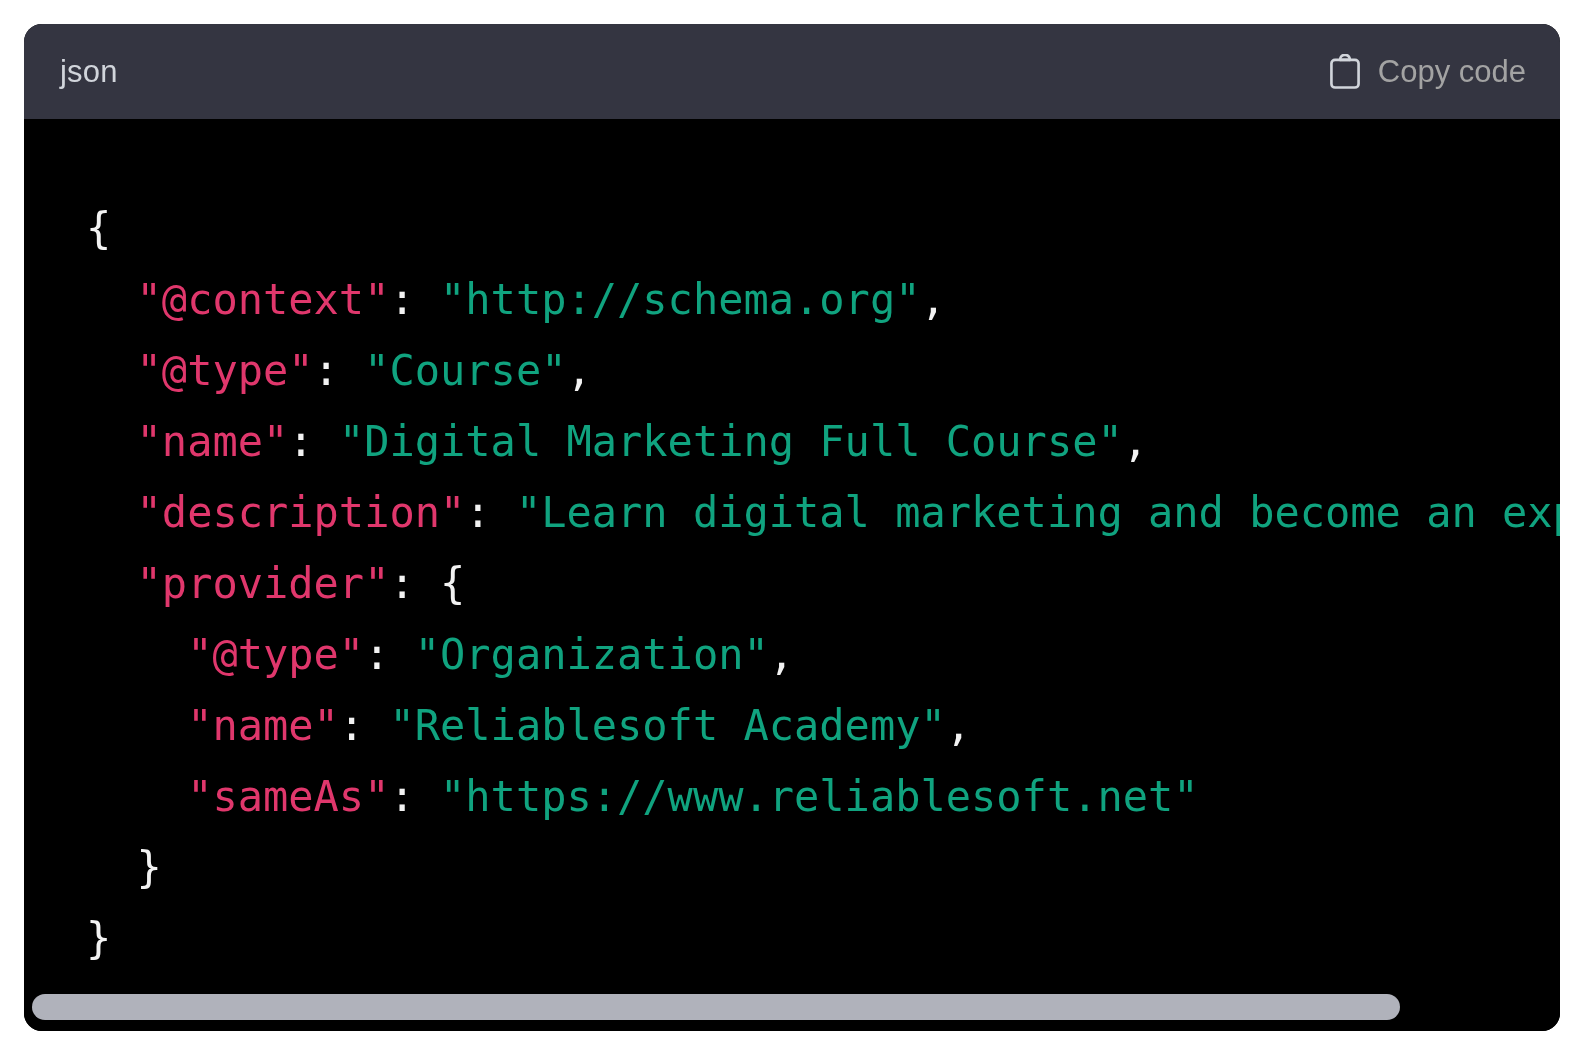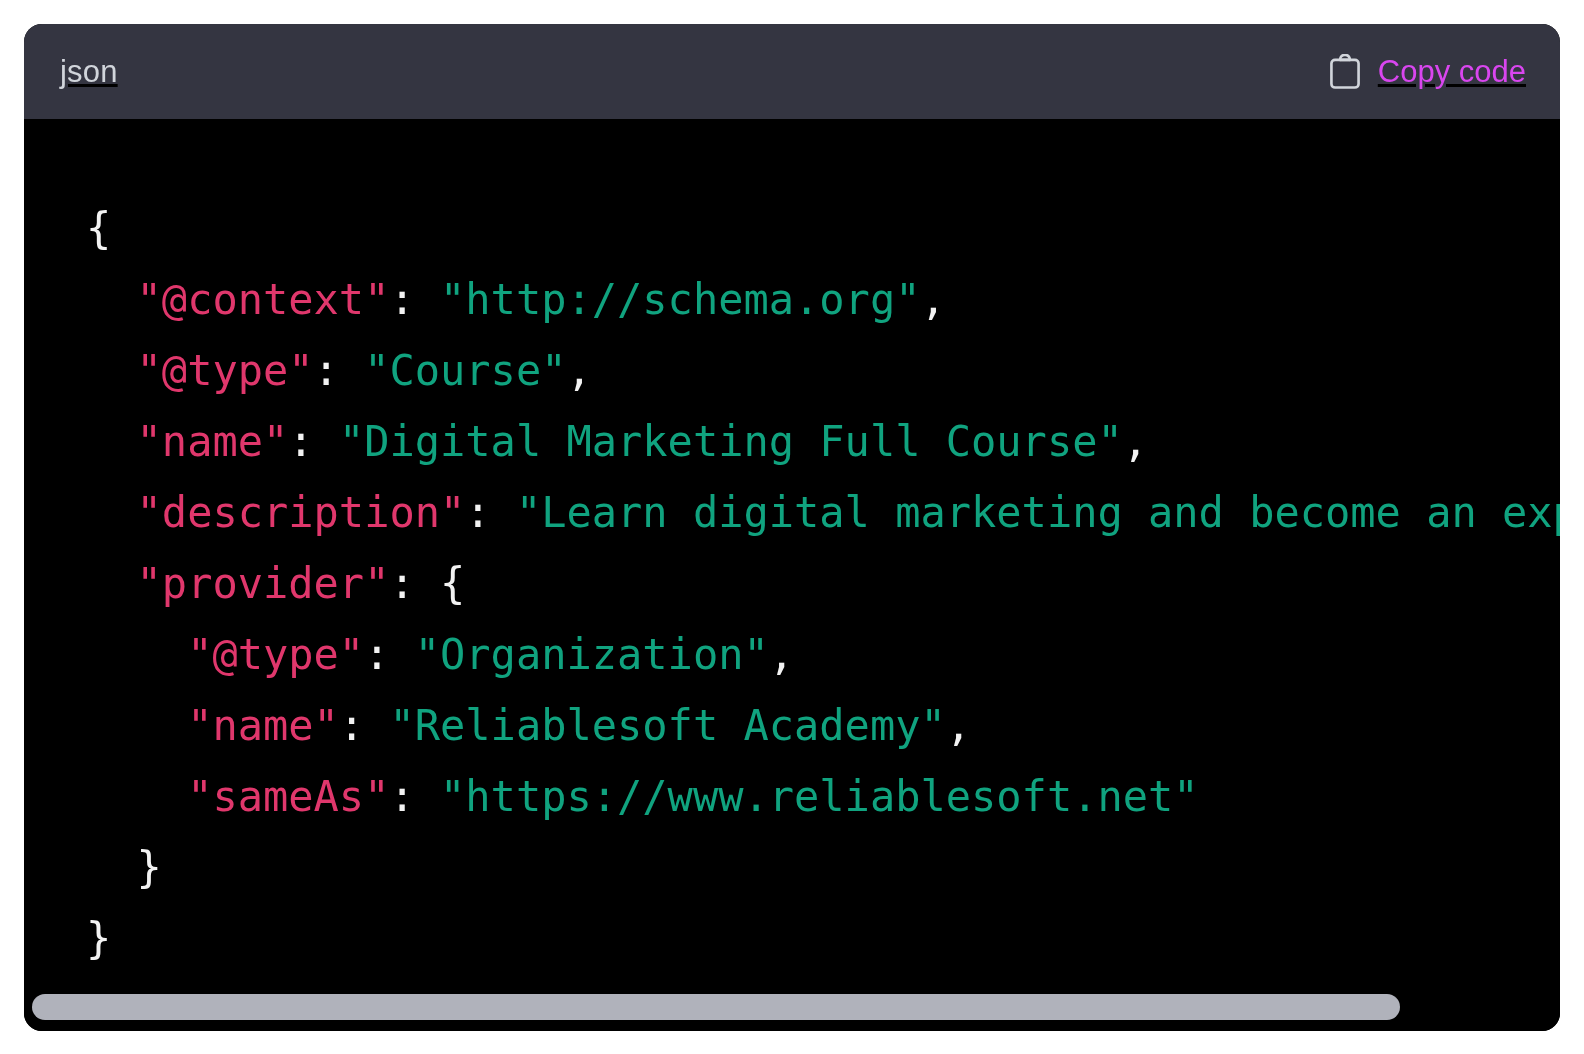--- a/index.html
+++ b/index.html
@@ -16,21 +16,20 @@
 
   .code-card {
     position: absolute;
     left: 24px;
     top: 24px;
     width: 1536px;
     height: 1007px;
     border-radius: 18px;
     overflow: hidden;
     background: #000000;
-    text-decoration: underline;
   }
 
   .code-header {
     height: 95px;
     background: #343541;
     display: flex;
     align-items: center;
     justify-content: space-between;
     padding: 0 34px 0 36px;
     box-sizing: border-box;
@@ -40,21 +39,21 @@
     color: #d1d5db;
     font-size: 31px;
     font-family: "Liberation Sans", sans-serif;
     letter-spacing: 0.2px;
   }
 
   .copy-btn {
     display: flex;
     align-items: center;
     gap: 16px;
-    color: #d946ef;
+    color: #a3a3a3;
     font-size: 31px;
     cursor: pointer;
     background: none;
     border: none;
     font-family: "Liberation Sans", sans-serif;
     padding: 0;
   }
 
   .clipboard-icon {
     display: block;

